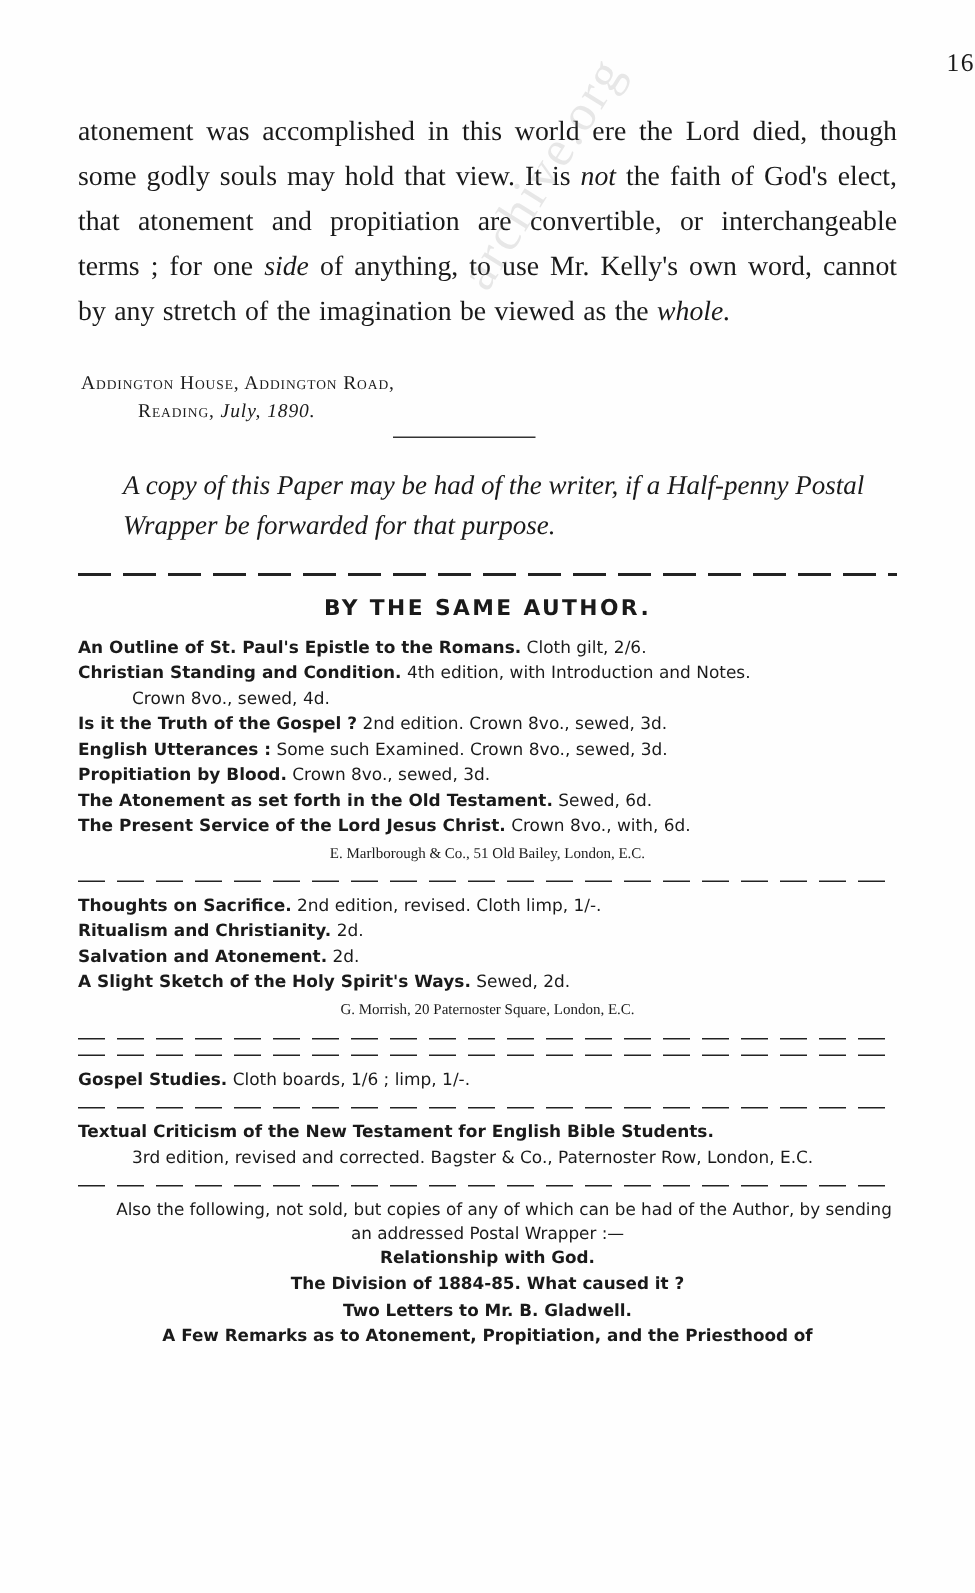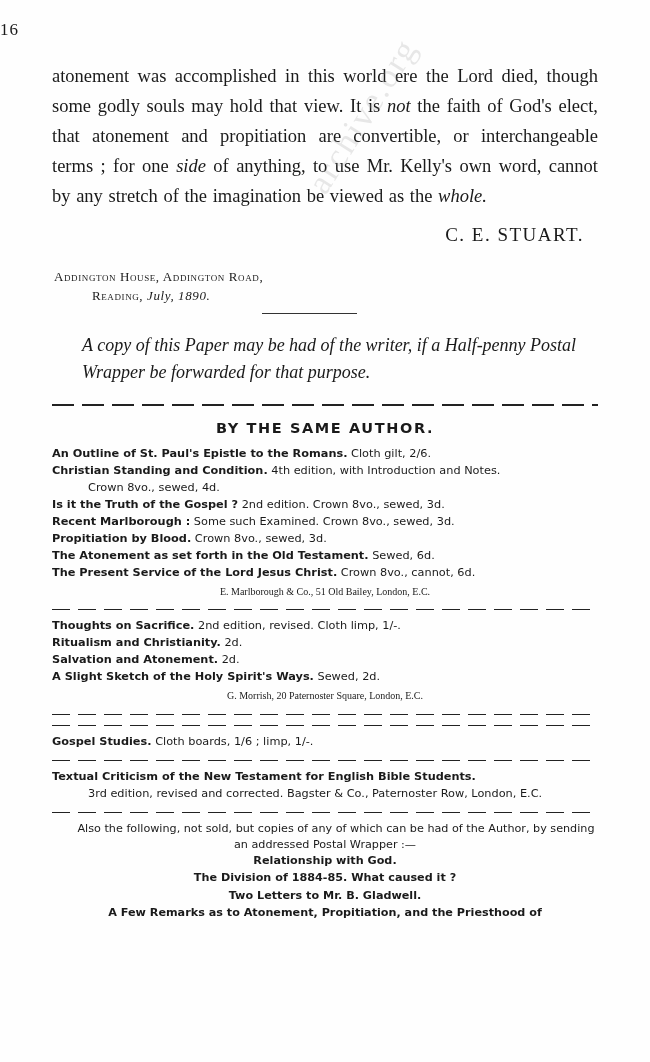--- a/index.html
+++ b/index.html
@@ -24,24 +24,24 @@
     font-size: 34px;
     color: rgba(150,150,150,0.22);
     transform: rotate(-58deg);
     transform-origin: left top;
     letter-spacing: 2px;
     white-space: nowrap;
     pointer-events: none;
     user-select: none;
   }
   .folio {
-    text-align: left;
+    text-align: right;
     font-size: 17px;
     font-family: "Liberation Serif", serif;
-    padding-top: 20px;
+    padding-top: 32px;
     letter-spacing: 1px;
   }
   .body-wrap {
     padding: 22px 52px 0 52px;
   }
   .para {
     font-size: 18.5px;
     line-height: 1.62;
     text-align: justify;
     text-justify: inter-word;
@@ -130,21 +130,20 @@
 <div class="page">
 
   <div class="watermark">archive.org</div>
 
   <div class="folio">16</div>
 
   <div class="body-wrap">
 
     <p class="para"><span>atonement was accomplished in this world ere the Lord died, though some godly souls may hold that view.   It is </span><i>not</i><span> the faith of God's elect, that atonement and propitiation are convertible, or interchangeable terms ; for one </span><i>side</i><span> of anything, to use Mr. Kelly's own word, cannot by any stretch of the imagination be viewed as the </span><i>whole.</i></p>
 
-    <div class="signature">C. E. STUART.</div>
 
     <div class="address">
       <div class="line1 sc">Addington House, Addington Road,</div>
       <div class="line2">
         <span class="sc">Reading,</span>
         <i>July, 1890.</i>
       </div>
     </div>
 
     <hr class="rule-short">
@@ -154,24 +153,24 @@
     <div class="rule-dashed"></div>
 
     <div class="sub-head">BY THE SAME AUTHOR.</div>
 
     <div class="booklist">
         <div class="group">
           <div class="bk"><span class="t">An Outline of St. Paul's Epistle to the Romans.</span> <span class="d">Cloth gilt, 2/6.</span></div>
           <div class="bk"><span class="t">Christian Standing and Condition.</span> <span class="d">4th edition, with Introduction and Notes.</span></div>
           <div class="bk ind"><span class="d">Crown 8vo., sewed, 4d.</span></div>
           <div class="bk"><span class="t">Is it the Truth of the Gospel ?</span> <span class="d">2nd edition.  Crown 8vo., sewed, 3d.</span></div>
-          <div class="bk"><span class="t">Recent Marlborough :</span> <span class="d">Some such Examined.  Crown 8vo., sewed, 3d.</span></div>
+          <div class="bk"><span class="t">English Utterances :</span> <span class="d">Some such Examined.  Crown 8vo., sewed, 3d.</span></div>
           <div class="bk"><span class="t">Propitiation by Blood.</span> <span class="d">Crown 8vo., sewed, 3d.</span></div>
           <div class="bk"><span class="t">The Atonement as set forth in the Old Testament.</span> <span class="d">Sewed, 6d.</span></div>
-          <div class="bk"><span class="t">The Present Service of the Lord Jesus Christ.</span> <span class="d">Crown 8vo., cannot, 6d.</span></div>
+          <div class="bk"><span class="t">The Present Service of the Lord Jesus Christ.</span> <span class="d">Crown 8vo., with, 6d.</span></div>
           <div class="pub">E. Marlborough &amp; Co., 51 Old Bailey, London, E.C.</div>
         </div>
         <div class="rule-dashed narrow"></div>
         <div class="group">
           <div class="bk"><span class="t">Thoughts on Sacrifice.</span> <span class="d">2nd edition, revised.  Cloth limp, 1/-.</span></div>
           <div class="bk"><span class="t">Ritualism and Christianity.</span> <span class="d">2d.</span></div>
           <div class="bk"><span class="t">Salvation and Atonement.</span> <span class="d">2d.</span></div>
           <div class="bk"><span class="t">A Slight Sketch of the Holy Spirit's Ways.</span> <span class="d">Sewed, 2d.</span></div>
           <div class="pub">G. Morrish, 20 Paternoster Square, London, E.C.</div>
         </div>

